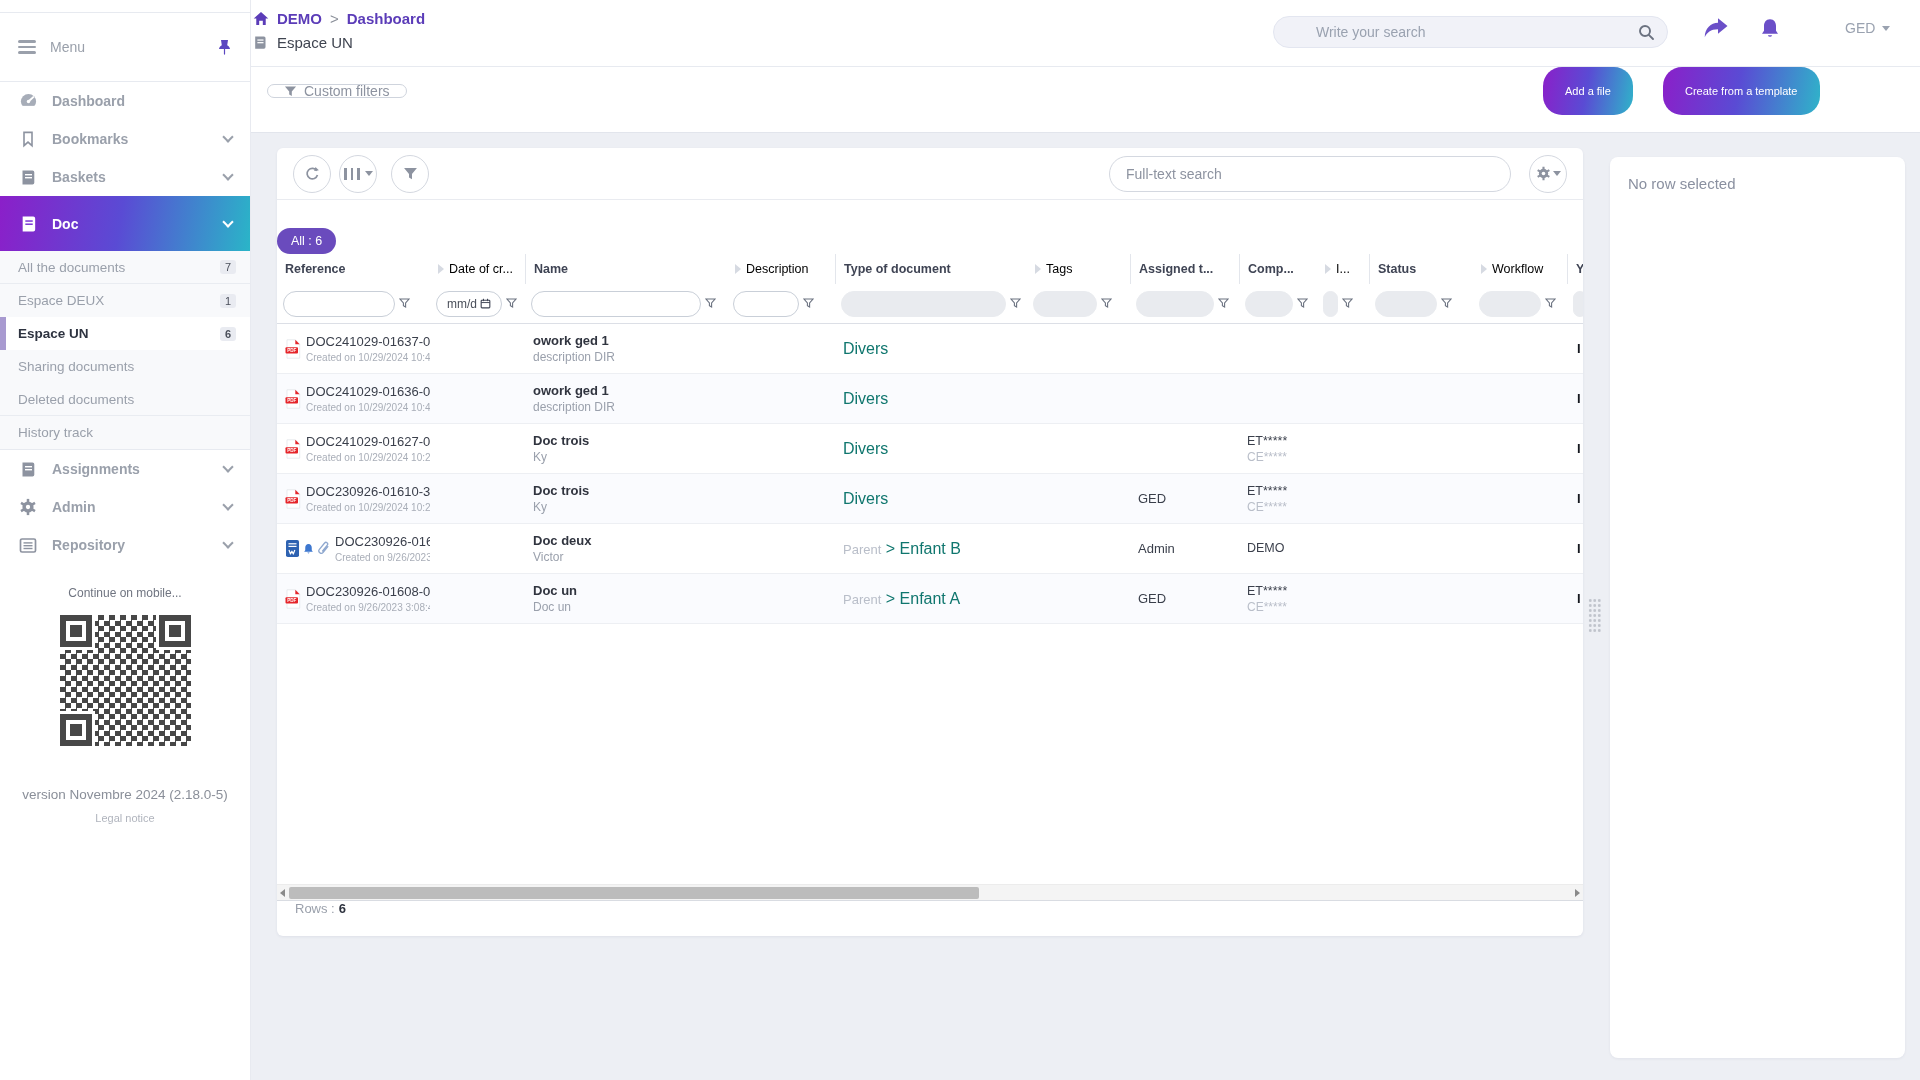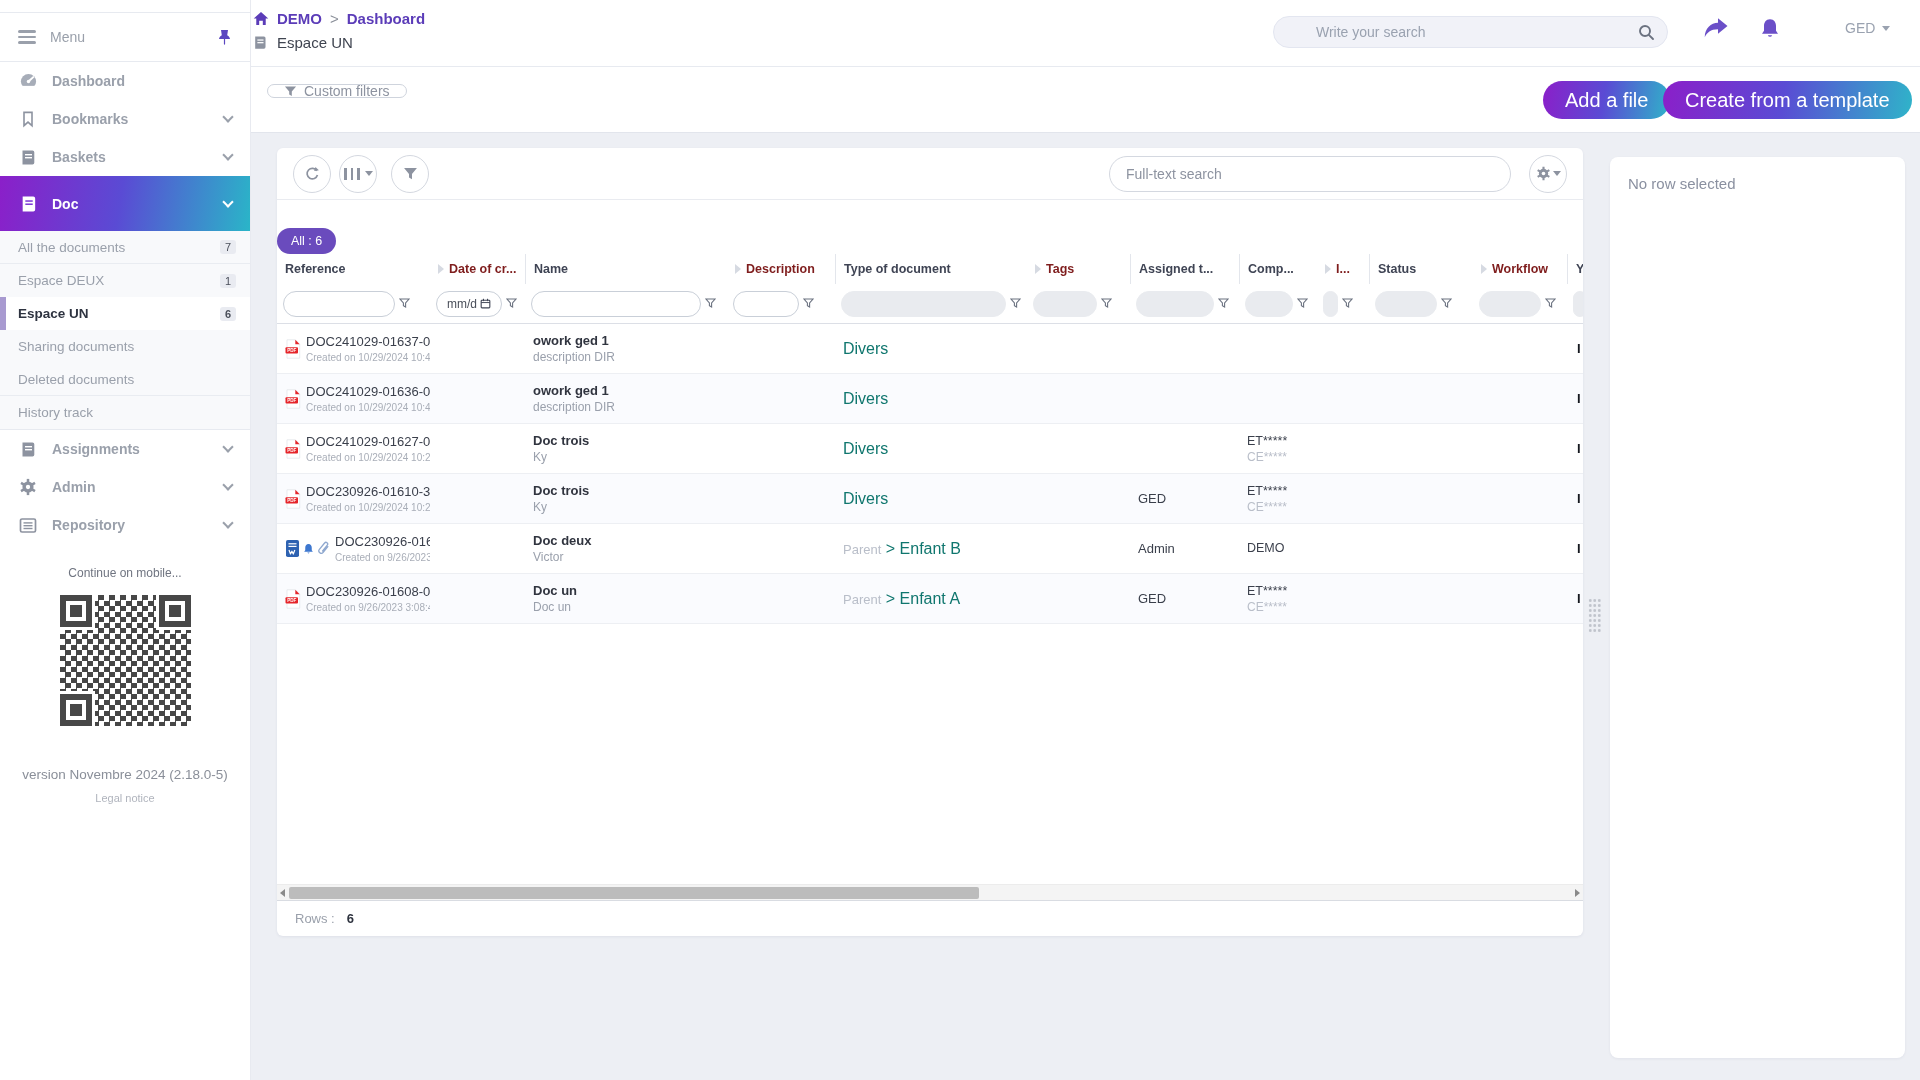--- a/index.html
+++ b/index.html
@@ -3,21 +3,21 @@
 <meta charset="utf-8">
 <style>
   *{margin:0;padding:0;box-sizing:border-box}
   html,body{width:1920px;height:1080px;overflow:hidden;font-family:"Liberation Sans","DejaVu Sans",sans-serif;background:#edeff4}
 
   
   .sidebar{position:absolute;left:0;top:0;width:251px;height:1080px;background:#fff;border-right:1px solid #e8eaf0;z-index:5}
   .logo-wrap{padding:10px 0 0 14px}
   .brand{font-size:15px;font-weight:700;letter-spacing:.48em;margin:4px 0 0 2px;
     background:linear-gradient(90deg,#6a3bd8,#3f6fe0 45%,#2fc3d7);-webkit-background-clip:text;background-clip:text;color:transparent}
-  .menu-row{height:50px;margin-top:12px;border-top:1px solid #e7eaf0;border-bottom:1px solid #e7eaf0;display:flex;align-items:center;padding:0 18px;color:#9aa0ab}
+  .menu-row{height:70px;margin-top:12px;border-top:1px solid #e7eaf0;border-bottom:1px solid #e7eaf0;display:flex;align-items:center;padding:0 18px;color:#9aa0ab}
   .hamburger{width:18px}
   .hamburger i{display:block;height:2.4px;background:#9aa0ab;border-radius:2px;margin:3px 0}
   .menu-label{font-size:14px;margin-left:14px}
   .pin{margin-left:auto;color:#5b46c0;display:flex}
   .nav-item{height:38px;display:flex;align-items:center;padding:0 18px;color:#9aa0ab;font-size:14px;font-weight:700;cursor:pointer}
   .nav-item .ic{width:20px;display:flex;justify-content:center;color:#8d93a0}
   .nav-item .lbl{margin-left:14px}
   .chev{margin-left:auto;width:8px;height:8px;border-right:2px solid #9aa0ab;border-bottom:2px solid #9aa0ab;transform:rotate(45deg);margin-top:-4px}
   .nav-item.active-doc{height:55px;background:linear-gradient(100deg,#8b1fc9,#5a4bd4 48%,#2ab5c8);color:#fff}
   .nav-item.active-doc .ic{color:#fff}
@@ -47,40 +47,40 @@
   .search-pill input{border:none;outline:none;background:transparent;font-size:14px;color:#4a4f5a;flex:1;font-family:inherit}
   .search-pill input::placeholder{color:#9aa2b0}
   .search-pill .mag{margin-left:auto;color:#6b7280;display:flex}
   .top-ic{position:absolute;top:17px;color:#6b4fc8;cursor:pointer;display:flex}
   .user-chip{position:absolute;left:1845px;top:20px;display:flex;align-items:center;gap:7px;color:#9aa2b0;font-size:14px;cursor:pointer}
   .caret{width:0;height:0;border-left:4.5px solid transparent;border-right:4.5px solid transparent;border-top:5px solid #9aa2b0}
 
   
   .actionbar{position:absolute;left:251px;top:67px;width:1669px;height:66px;background:#fff;border-bottom:1px solid #e2e5ec}
   .btn-outline{position:absolute;left:16px;top:17px;height:14px;border:1px solid #cfd4dd;border-radius:16px;background:#fff;display:flex;align-items:center;gap:7px;padding:0 16px;font-size:14px;color:#8d93a0;cursor:pointer;font-family:inherit}
-  .btn-grad{position:absolute;top:14px;height:38px;border:none;border-radius:19px;color:#fff;font-size:20px;padding:0 22px;cursor:pointer;font-family:inherit;
+  .btn-grad{position:absolute;top:0;height:48px;border:none;border-radius:19px;color:#fff;font-size:11px;padding:0 22px;cursor:pointer;font-family:inherit;
     background:linear-gradient(100deg,#8b1fc9,#5a4bd4 48%,#2fb4c9)}
   .btn-add{left:1292px}
   .btn-create{left:1412px}
 
   
   .table-card{position:absolute;left:277px;top:148px;width:1306px;height:788px;background:#fff;border-radius:6px;box-shadow:0 1px 3px rgba(30,40,90,.07);display:flex;flex-direction:column}
   .card-toolbar{height:52px;display:flex;align-items:center;padding:0 16px;border-bottom:1px solid #e9ebf0;gap:8px}
   .cbtn{width:38px;height:38px;border-radius:50%;border:1px solid #d4d8e0;background:#fff;color:#8d93a0;display:flex;align-items:center;justify-content:center;cursor:pointer;gap:2px}
   .cbtn.gap-l{margin-left:6px}
   .cols-ic i{display:inline-block;width:2.4px;height:12px;background:#8d93a0;margin:0 1px}
   .ft-search{margin-left:auto;width:402px;height:36px;border:1px solid #d4d8e0;border-radius:18px;display:flex;align-items:center;padding:0 16px}
   .ft-search input{border:none;outline:none;flex:1;font-size:14px;color:#4a4f5a;font-family:inherit;background:transparent}
   .ft-search input::placeholder{color:#8d93a0}
   .gear-btn{margin-left:10px}
   .badge-row{height:54px;display:flex;align-items:flex-end;padding:0 0}
   .all-badge{background:#6a4bbd;color:#fff;font-size:12.5px;border-radius:15px;padding:6px 14px;cursor:pointer}
   .thead{display:flex;height:30px;align-items:center}
   .hc{display:flex;align-items:center;height:100%;padding-left:8px;font-size:12.5px;font-weight:700;color:#3f4454;flex-shrink:0;overflow:hidden;white-space:nowrap;cursor:pointer}
-  .hc.muted{color:#7f1d1d;font-weight:700}
+  .hc.muted{color:#000000;font-weight:400}
   .hc.bordered{border-left:1px solid #e3e6ec}
   .sort-arrow{width:0;height:0;border-left:6px solid #d6dae2;border-top:5px solid transparent;border-bottom:5px solid transparent;margin-right:5px;flex-shrink:0}
   .tfilter{display:flex;height:40px;align-items:flex-end;border-bottom:1px solid #dcdfe6}
   .fc{display:flex;align-items:center;height:100%;padding-left:6px;gap:4px;flex-shrink:0;overflow:hidden}
   .fpill{height:26px;border:1px solid #c9cfd8;border-radius:13px;background:#fff;display:flex;align-items:center;justify-content:center;gap:3px;font-size:12px;color:#4a4f5a;flex-shrink:0}
   .fpill input{border:none;outline:none;width:90%;font-size:12px;font-family:inherit;background:transparent}
   .fpill.off{background:#e9ebef;border-color:#e9ebef}
   .fun{flex-shrink:0;color:#6b7280;display:flex;cursor:pointer}
   .w0{width:153px}.w1{width:95px}.w2{width:202px}.w3{width:108px}.w4{width:192px}.w5{width:103px}
   .w6{width:109px}.w7{width:78px}.w8{width:52px}.w9{width:104px}.w10{width:94px}.w11{width:16px}
@@ -98,21 +98,21 @@
   .comp-main{font-size:12.5px;color:#3a3f4b}
   .comp-sub{font-size:12px;color:#b9bec9;margin-top:2px}
   .edge{font-size:13px;font-weight:700;color:#15181f;padding-left:10px}
   .row-icons{display:flex;align-items:center;gap:2px;flex-shrink:0}
   .spacer{flex:1}
   .hscroll{height:16px;background:#f4f4f4;position:relative;border-top:1px solid #ececec}
   .hs-thumb{position:absolute;left:12px;top:2px;width:690px;height:12px;background:#bcbcbc;border-radius:2px;cursor:pointer}
   .hs-arrow{position:absolute;top:4px;width:0;height:0;border-top:4px solid transparent;border-bottom:4px solid transparent;cursor:pointer}
   .hs-left{left:3px;border-right:5px solid #8a8a8a}
   .hs-right{right:3px;border-left:5px solid #8a8a8a}
-  .card-footer{height:36px;border-top:1px solid #d9dce2;display:flex;align-items:center;padding:0 18px;gap:12px}
+  .card-footer{height:36px;border-top:1px solid #d9dce2;display:flex;align-items:flex-start;padding:0 18px;gap:4px}
   .rows-label{font-size:13px;color:#9aa0ab}
   .rows-count{font-size:13px;font-weight:700;color:#2f3440}
 
   
   .right-panel{position:absolute;left:1610px;top:157px;width:295px;height:901px;background:#fff;border-radius:8px;box-shadow:0 1px 3px rgba(30,40,90,.06);padding:18px}
   .empty-msg{font-size:15px;color:#8a90a0}
   .resize-dots{position:absolute;left:1588px;top:598px;width:13px;height:34px;
     background-image:radial-gradient(#c0c4cc 1.2px,transparent 1.4px);background-size:4.5px 5px;cursor:col-resize}
 </style>
 </head>

